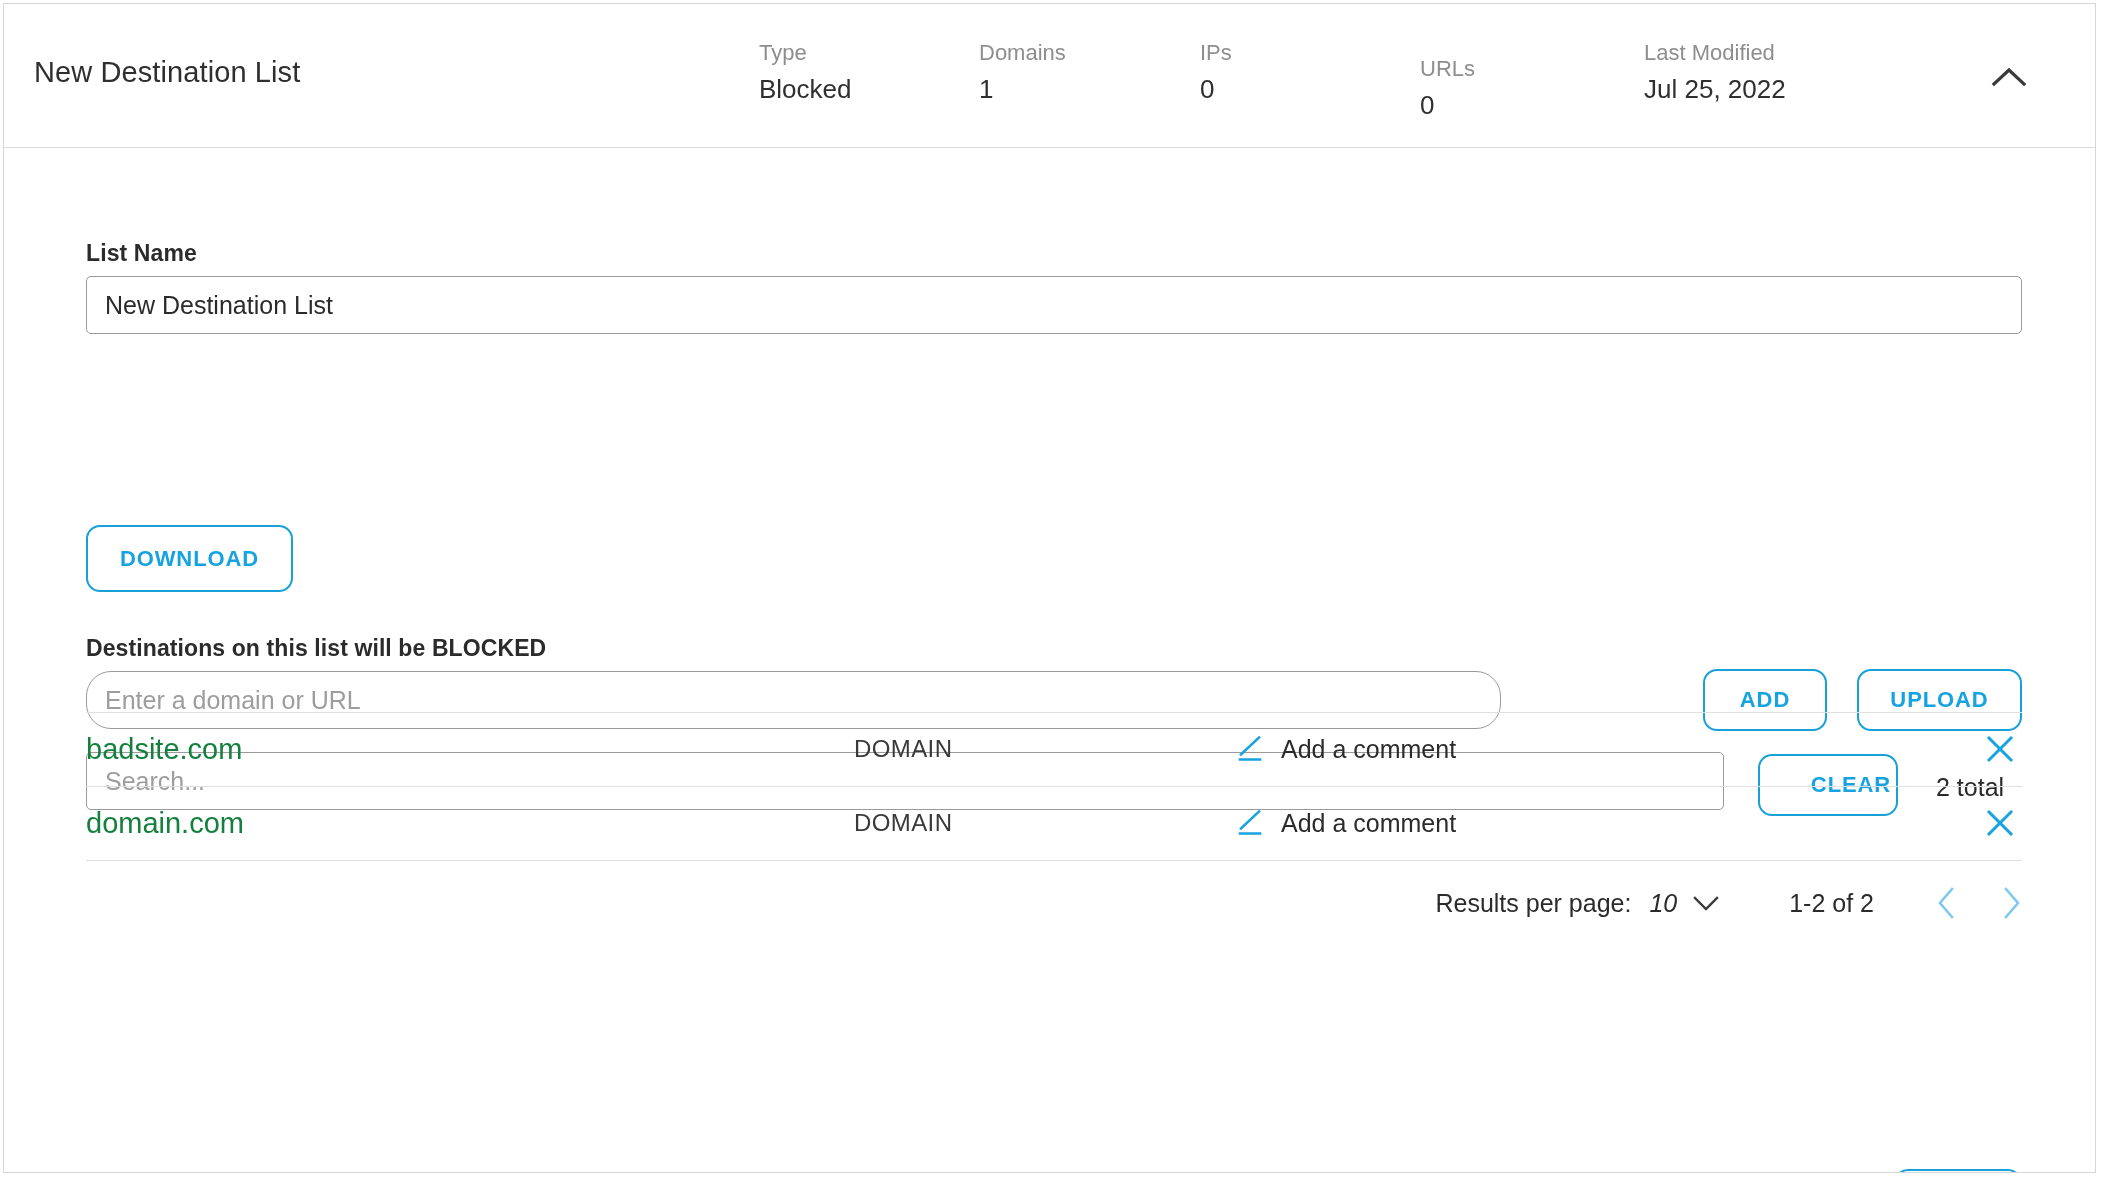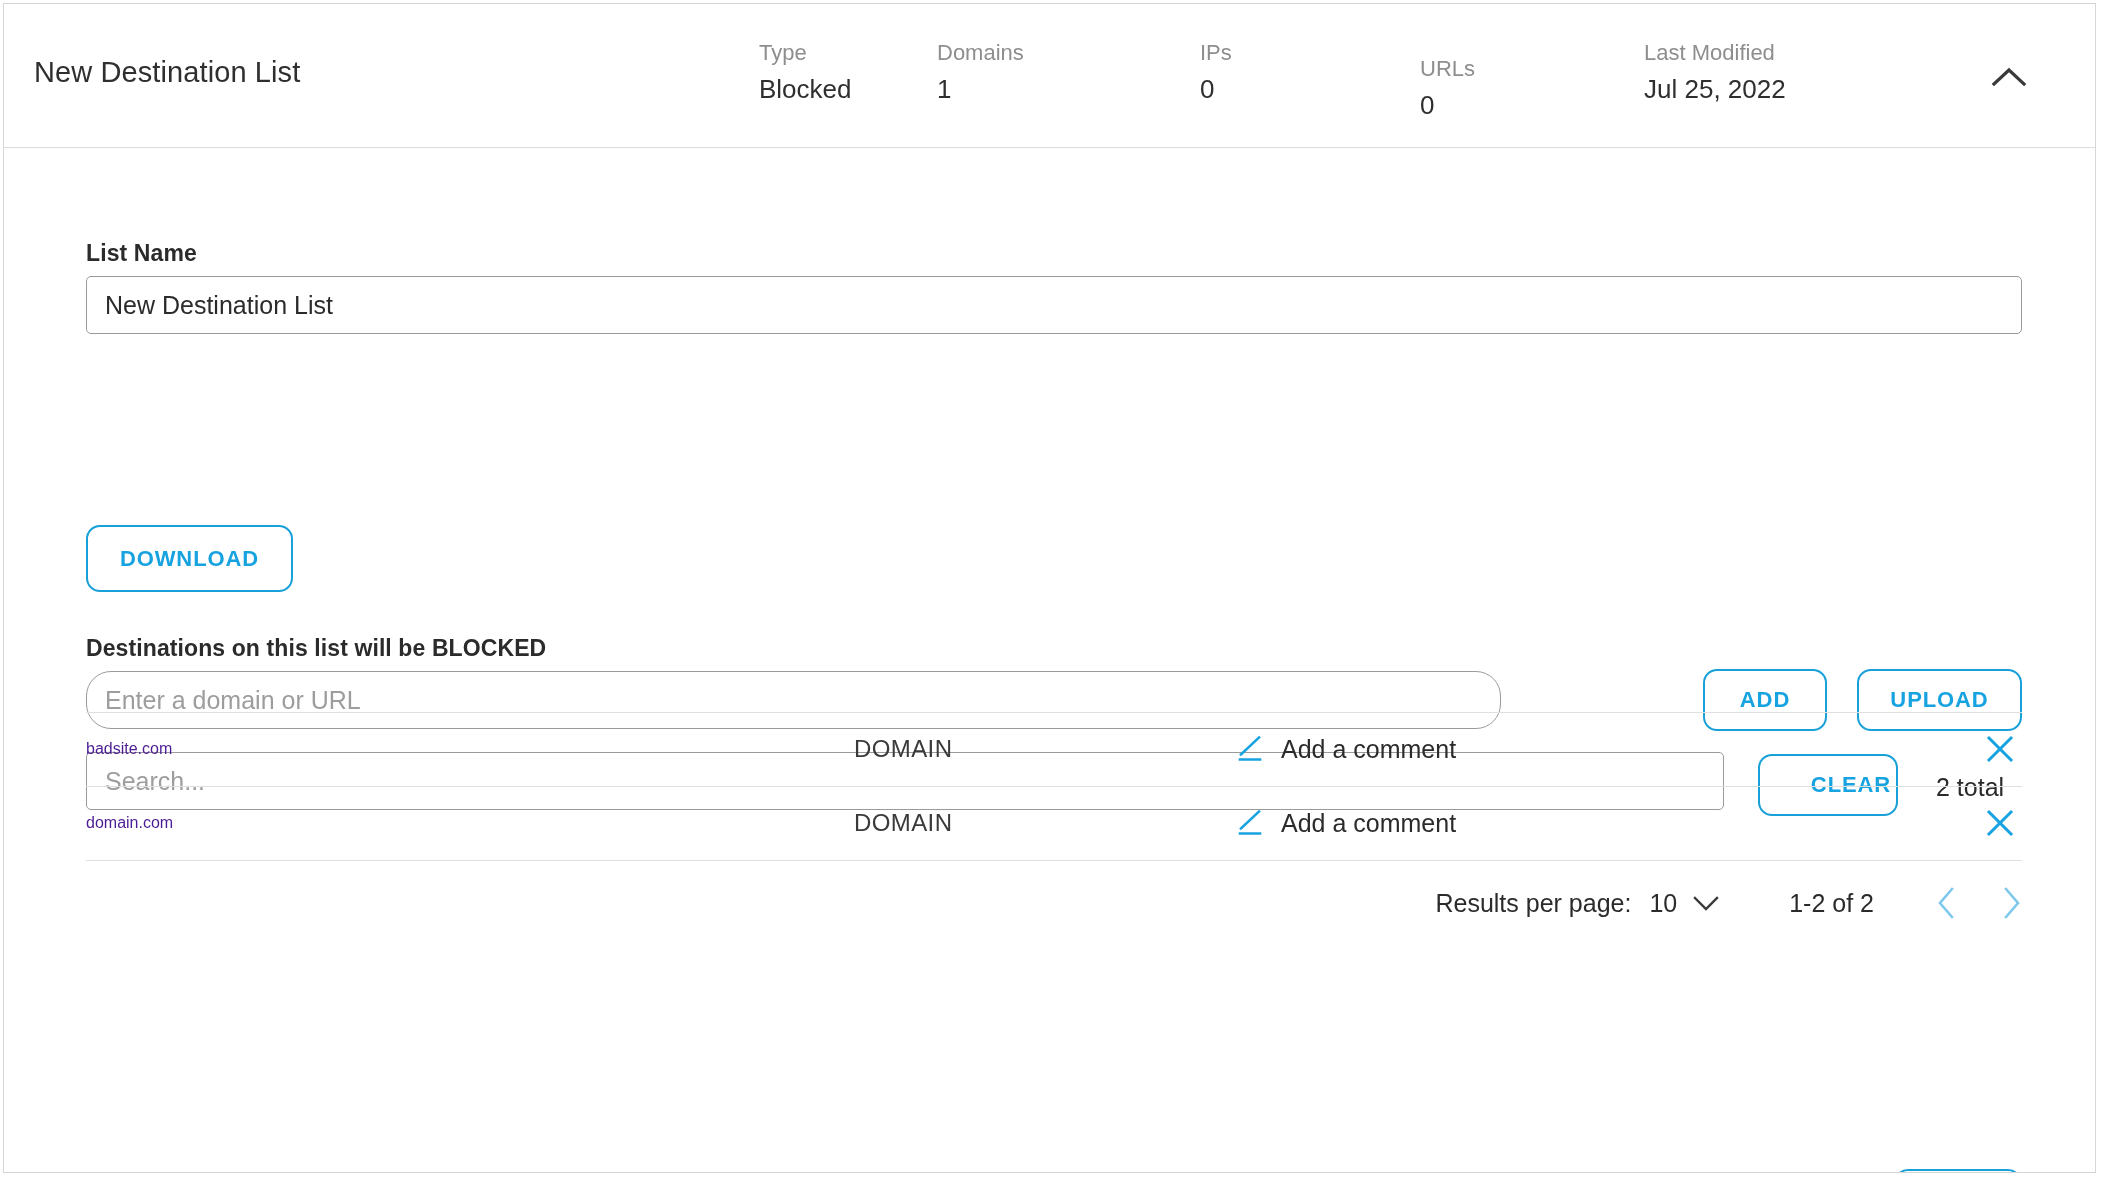--- a/index.html
+++ b/index.html
@@ -57,21 +57,21 @@
     line-height: 28px;
   }
   .stat-value {
     font-size: 26px;
     color: #2f2f2f;
     white-space: nowrap;
     line-height: 40px;
     padding-top: 2px;
   }
   .st-type      { left: 755px; }
-  .st-domains   { left: 933px; }
+  .st-domains   { left: 975px; }
   .st-ips       { left: 1196px; }
   .st-urls      { left: 1416px; margin-top: 16px; }
   .st-modified  { left: 1640px; }
 
   .collapse-btn {
     position: absolute;
     right: 60px;
     top: 48px;
     width: 52px;
     height: 52px;
@@ -184,22 +184,22 @@
     height: 74px;
   }
   .drow-1 { top: 1px; }
   .drow-2 { top: 75px; }
 
   .drow-dest {
     position: absolute;
     left: 0;
     top: 50%;
     transform: translateY(-50%);
-    font-size: 16px;
-    color: #4c1d95;
+    font-size: 29px;
+    color: #15803d;
     white-space: nowrap;
   }
   .drow-type {
     position: absolute;
     left: 768px;
     top: 50%;
     transform: translateY(-50%);
     font-size: 24px;
     color: #3a3a3a;
     letter-spacing: 0.4px;
@@ -246,20 +246,21 @@
     font-size: 25px;
     color: #2b2b2b;
     white-space: nowrap;
   }
   .pager-rpp-select {
     display: flex;
     align-items: center;
     gap: 14px;
     margin-left: 18px;
     cursor: pointer;
+    font-style: italic;
   }
   .pager-rpp-value {
     font-size: 25px;
     color: #2b2b2b;
   }
   .pager-range {
     font-size: 25px;
     color: #2b2b2b;
     margin-left: 68px;
     white-space: nowrap;

